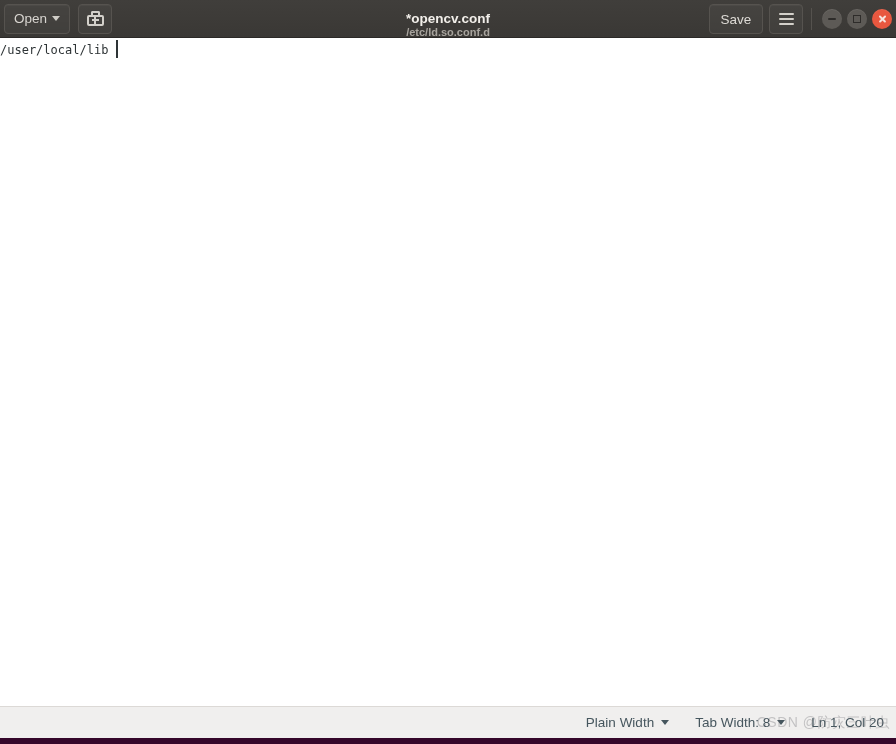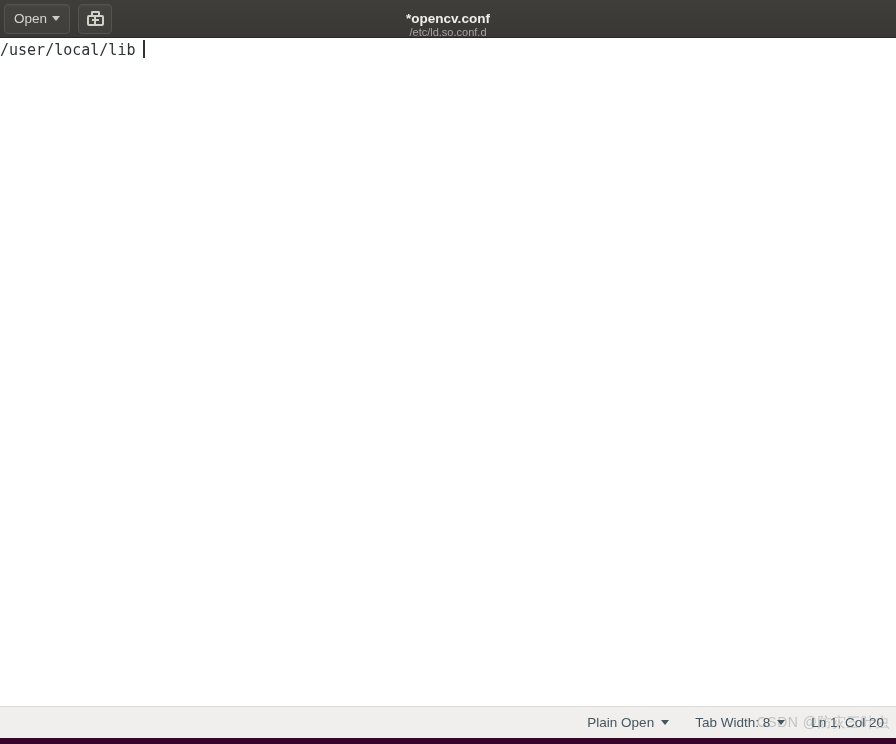--- a/index.html
+++ b/index.html
@@ -236,37 +236,38 @@
     font-size: 13.5px;
     font-weight: bold;
     color: #f2efea;
     line-height: 15px;
   }
   .hb-title .subtitle {
     font-size: 11px;
     color: #a8a49e;
     line-height: 13px;
     margin-top: 0px;
+    font-weight: bold;
   }
 
   
   .editor {
     flex: 1 1 auto;
     background: #ffffff;
     position: relative;
     overflow: hidden;
   }
   .editor-line {
     position: absolute;
     left: 0;
     top: 2px;
     display: flex;
     align-items: flex-start;
     font-family: "DejaVu Sans Mono", "Liberation Mono", monospace;
-    font-size: 15px;
+    font-size: 12px;
     line-height: 20px;
     color: #2e3436;
     white-space: pre;
     gap: 8px;
   }
   .caret {
     display: inline-block;
     width: 1.5px;
     height: 18px;
     background: #2e3436;
@@ -352,33 +353,57 @@
           <span class="plus-v"></span>
         </span>
       </div>
     </div>
 
     <div class="hb-title">
       <div class="title">*opencv.conf</div>
       <div class="subtitle">/etc/ld.so.conf.d</div>
     </div>
 
+    <div class="hb-right">
+      <div class="btn btn-save">
+        <span>Save</span>
+      </div>
+      <div class="btn btn-menu">
+        <span class="hamburger">
+          <span></span>
+            <span></span>
+            <span></span>
+        </span>
+      </div>
+      <div class="hb-separator"></div>
+      <div class="wincontrols">
+        <div class="wc">
+          <span class="glyph-min"></span>
+        </div>
+        <div class="wc">
+          <span class="glyph-max"></span>
+        </div>
+        <div class="wc wc-close">
+          <span class="glyph-close"></span>
+        </div>
+      </div>
+    </div>
 
   </div>
 
   <div class="editor">
     <div class="editor-line">
       <span>/user/local/lib</span><span class="caret"></span>
     </div>
   </div>
 
   <div class="statusbar">
 
     <div class="sb-item">
-      <span>Plain Open</span>
+      <span>Plain Width</span>
       <span class="sb-caret"></span>
     </div>
 
     <div class="sb-item">
       <span>Tab Width: 8</span>
       <span class="sb-caret"></span>
     </div>
 
     <div class="sb-pos">Ln 1, Col 20</div>
 

